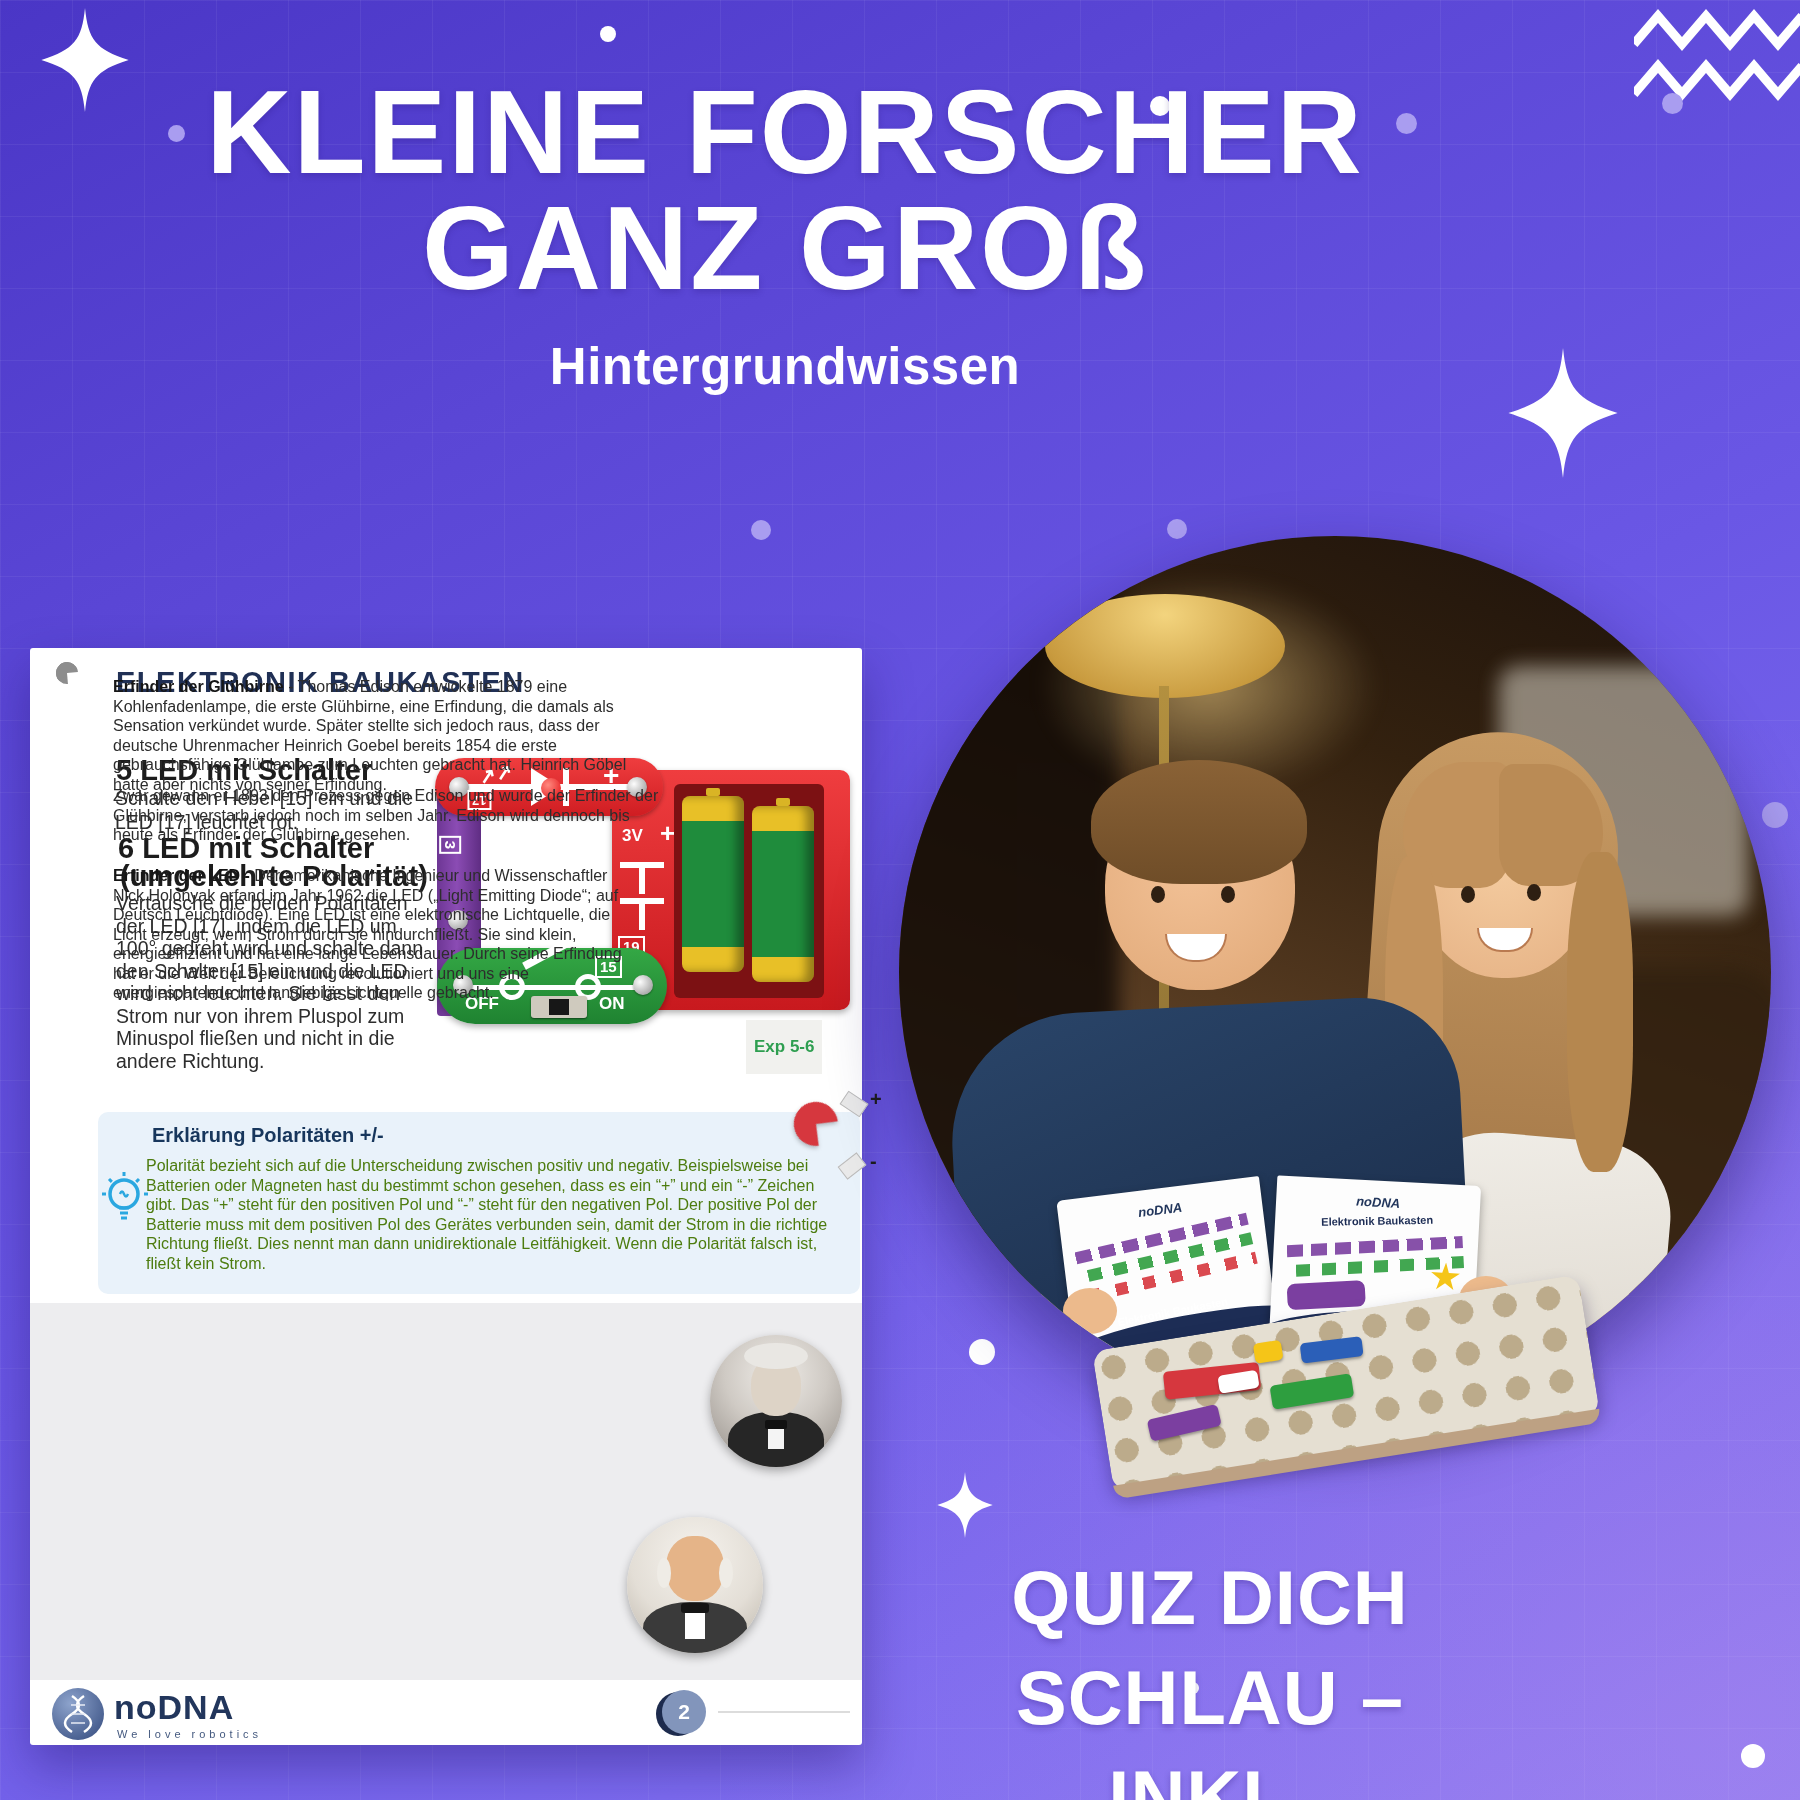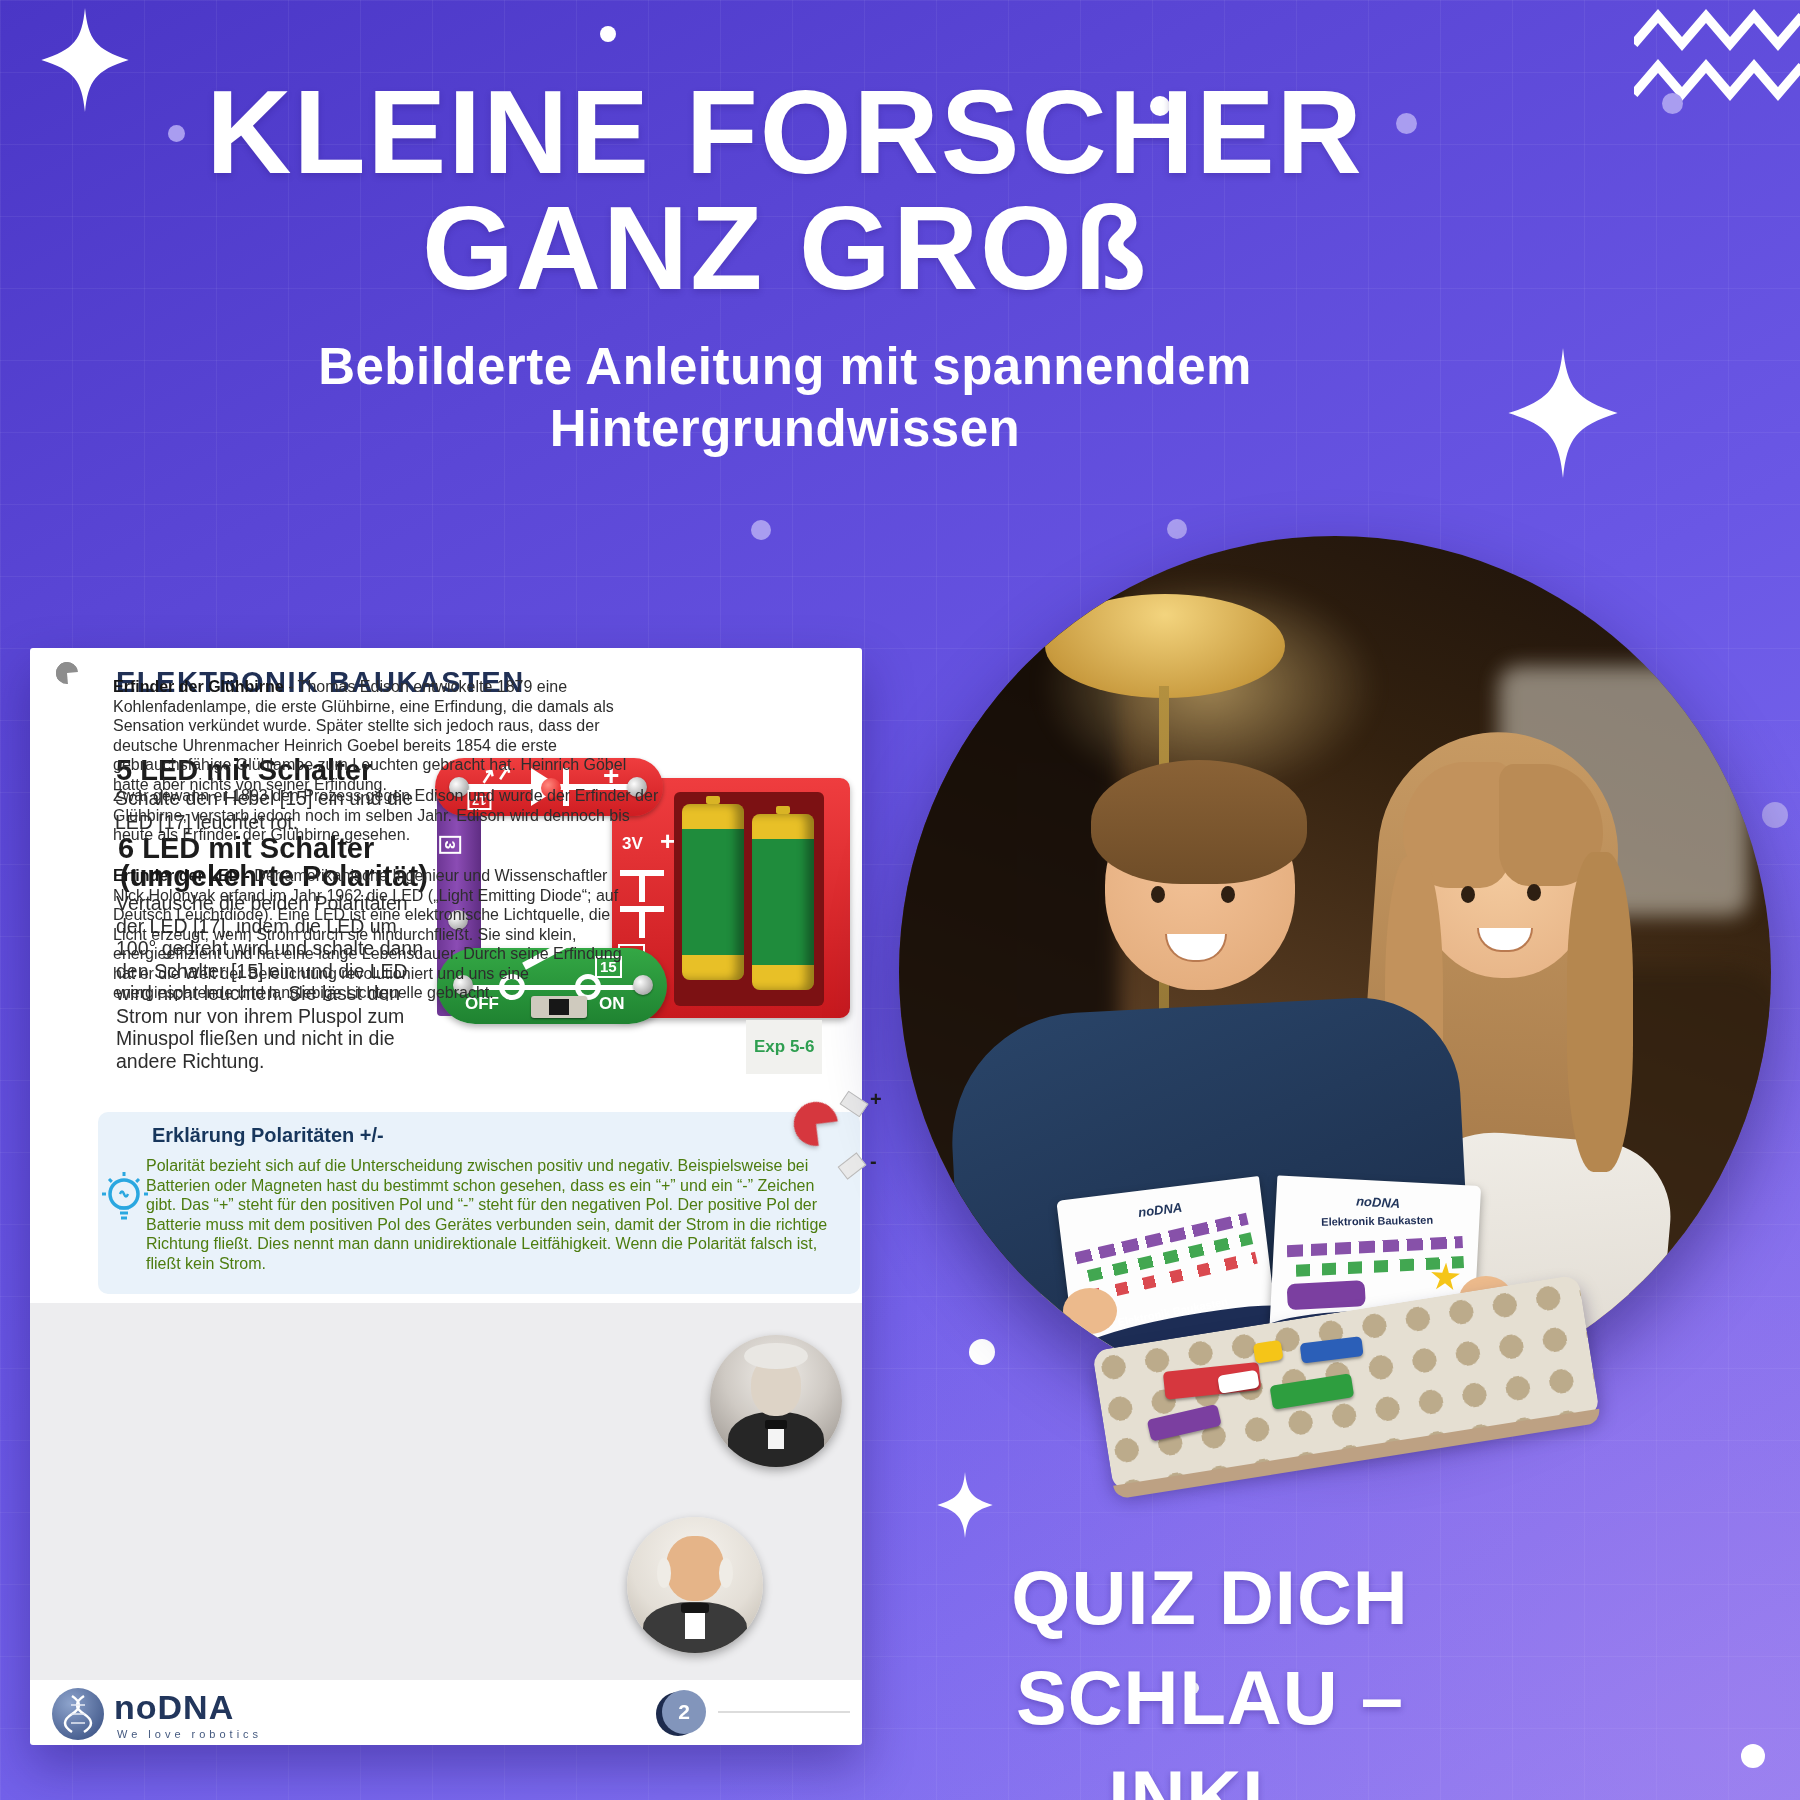--- a/index.html
+++ b/index.html
@@ -54,21 +54,21 @@
   .wlbl{display:inline-block;border:2px solid #fff;color:#fff;font-size:15px;font-weight:700;padding:0 3px;line-height:18px;background:transparent;}
   .ledpiece{position:absolute;left:5px;top:6px;width:228px;height:58px;background:linear-gradient(#ef3d3f,#cf1d22);border-radius:29px;box-shadow:0 2px 4px rgba(0,0,0,.3);}
   .ledpiece .screw{position:absolute;top:19px;}
   .ledpiece .wire{position:absolute;left:28px;top:26px;width:172px;height:6px;background:#fff;}
   .ledpiece .arrows{position:absolute;left:44px;top:4px;color:#fff;font-size:20px;font-weight:700;transform:rotate(-12deg);}
   .ledpiece .diode{position:absolute;left:96px;top:10px;width:0;height:0;border-top:19px solid transparent;border-bottom:19px solid transparent;border-left:30px solid #fff;}
   .ledpiece .bar{position:absolute;left:128px;top:10px;width:6px;height:38px;background:#fff;}
   .ledpiece .led-dot{position:absolute;left:106px;top:20px;width:20px;height:20px;border-radius:50%;background:radial-gradient(circle at 35% 35%,#ff8a80,#e30f14);}
   .ledpiece .plus{position:absolute;left:168px;top:2px;color:#fff;font-size:28px;font-weight:700;}
   .ledpiece .lbl{position:absolute;left:32px;top:32px;transform:rotate(180deg);font-size:13px;line-height:16px;}
-  .bholder{position:absolute;left:182px;top:26px;width:238px;height:240px;background:linear-gradient(#ef3d3f,#c8191e);border-radius:10px;box-shadow:0 3px 6px rgba(0,0,0,.3);}
+  .bholder{position:absolute;left:182px;top:18px;width:238px;height:240px;background:linear-gradient(#ef3d3f,#c8191e);border-radius:10px;box-shadow:0 3px 6px rgba(0,0,0,.3);}
   .bholder .volt{position:absolute;left:10px;top:56px;color:#fff;font-weight:700;font-size:17px;}
   .bholder .plus{position:absolute;left:48px;top:48px;color:#fff;font-weight:700;font-size:26px;}
   .bholder .t1,.bholder .t2{position:absolute;left:8px;width:44px;height:6px;background:#fff;}
   .bholder .t1{top:92px;} .bholder .t2{top:128px;}
   .bholder .t1::after,.bholder .t2::after{content:"";position:absolute;left:19px;top:6px;width:6px;height:26px;background:#fff;}
   .bholder .lbl{position:absolute;left:6px;top:166px;}
   .recess{position:absolute;left:62px;top:14px;width:150px;height:214px;background:#7c1113;border-radius:6px;overflow:hidden;}
   .cell{position:absolute;top:12px;width:62px;height:176px;border-radius:8px;background:linear-gradient(#e8c027 0 14%,#1f8c3c 14% 86%,#e8c027 86% 100%);box-shadow:inset -8px 0 10px rgba(0,0,0,.35);}
   .cell.c1{left:8px;} .cell.c2{left:78px;top:22px;}
   .cell::after{content:"";position:absolute;left:24px;top:-8px;width:14px;height:8px;background:#d9b425;border-radius:2px;}
@@ -222,21 +222,20 @@
   <div class="dot lav" style="left:1762px;top:802px;width:26px;height:26px;"></div>
   <div class="dot lav" style="left:1661px;top:1165px;width:14px;height:14px;"></div>
   <div class="dot white" style="left:1741px;top:1744px;width:24px;height:24px;"></div>
   <div class="dot white" style="left:1187px;top:1682px;width:12px;height:12px;"></div>
 
   <div class="hero">
     <h1>KLEINE FORSCHER</h1>
     <h1>GANZ GROß</h1>
   </div>
   <div class="subtitle">
-    <div>Bebilderte Anleitung mit spannendem</div>
     <div>Hintergrundwissen</div>
   </div>
 
   <div class="page">
     <div class="brandmark">
       <div class="ringshadow"></div>
         <div class="ring"></div>
     </div>
     <div class="page-brand">ELEKTRONIK BAUKASTEN</div>
 

